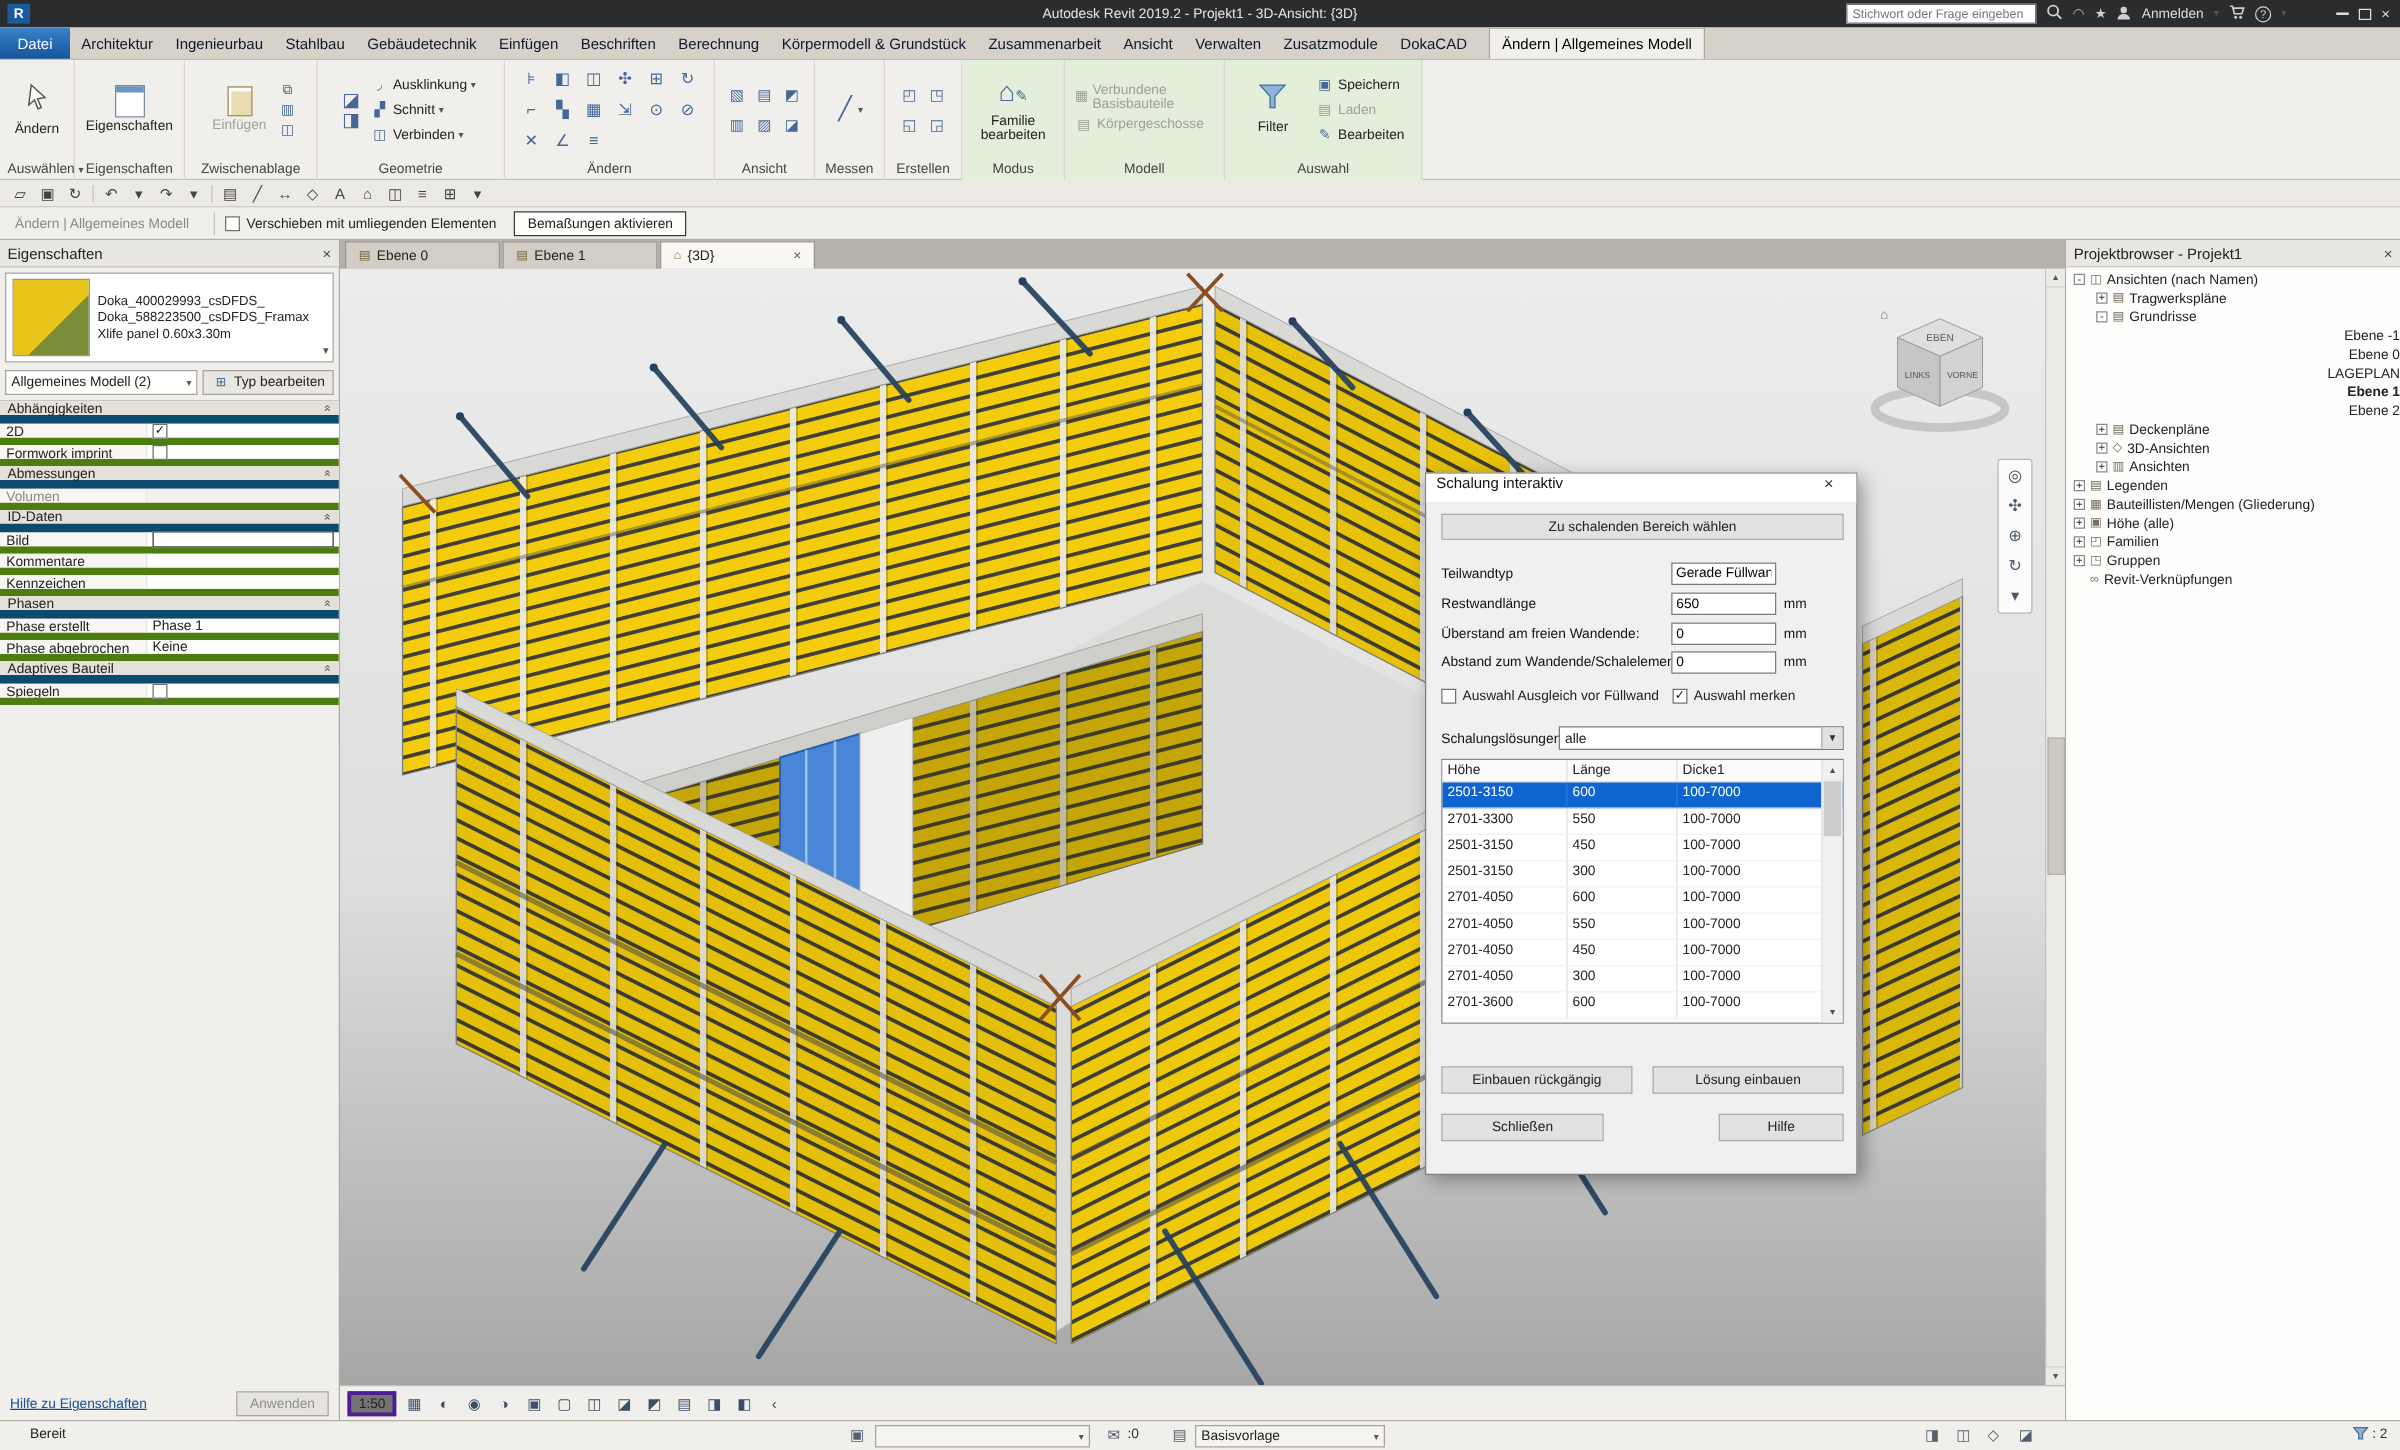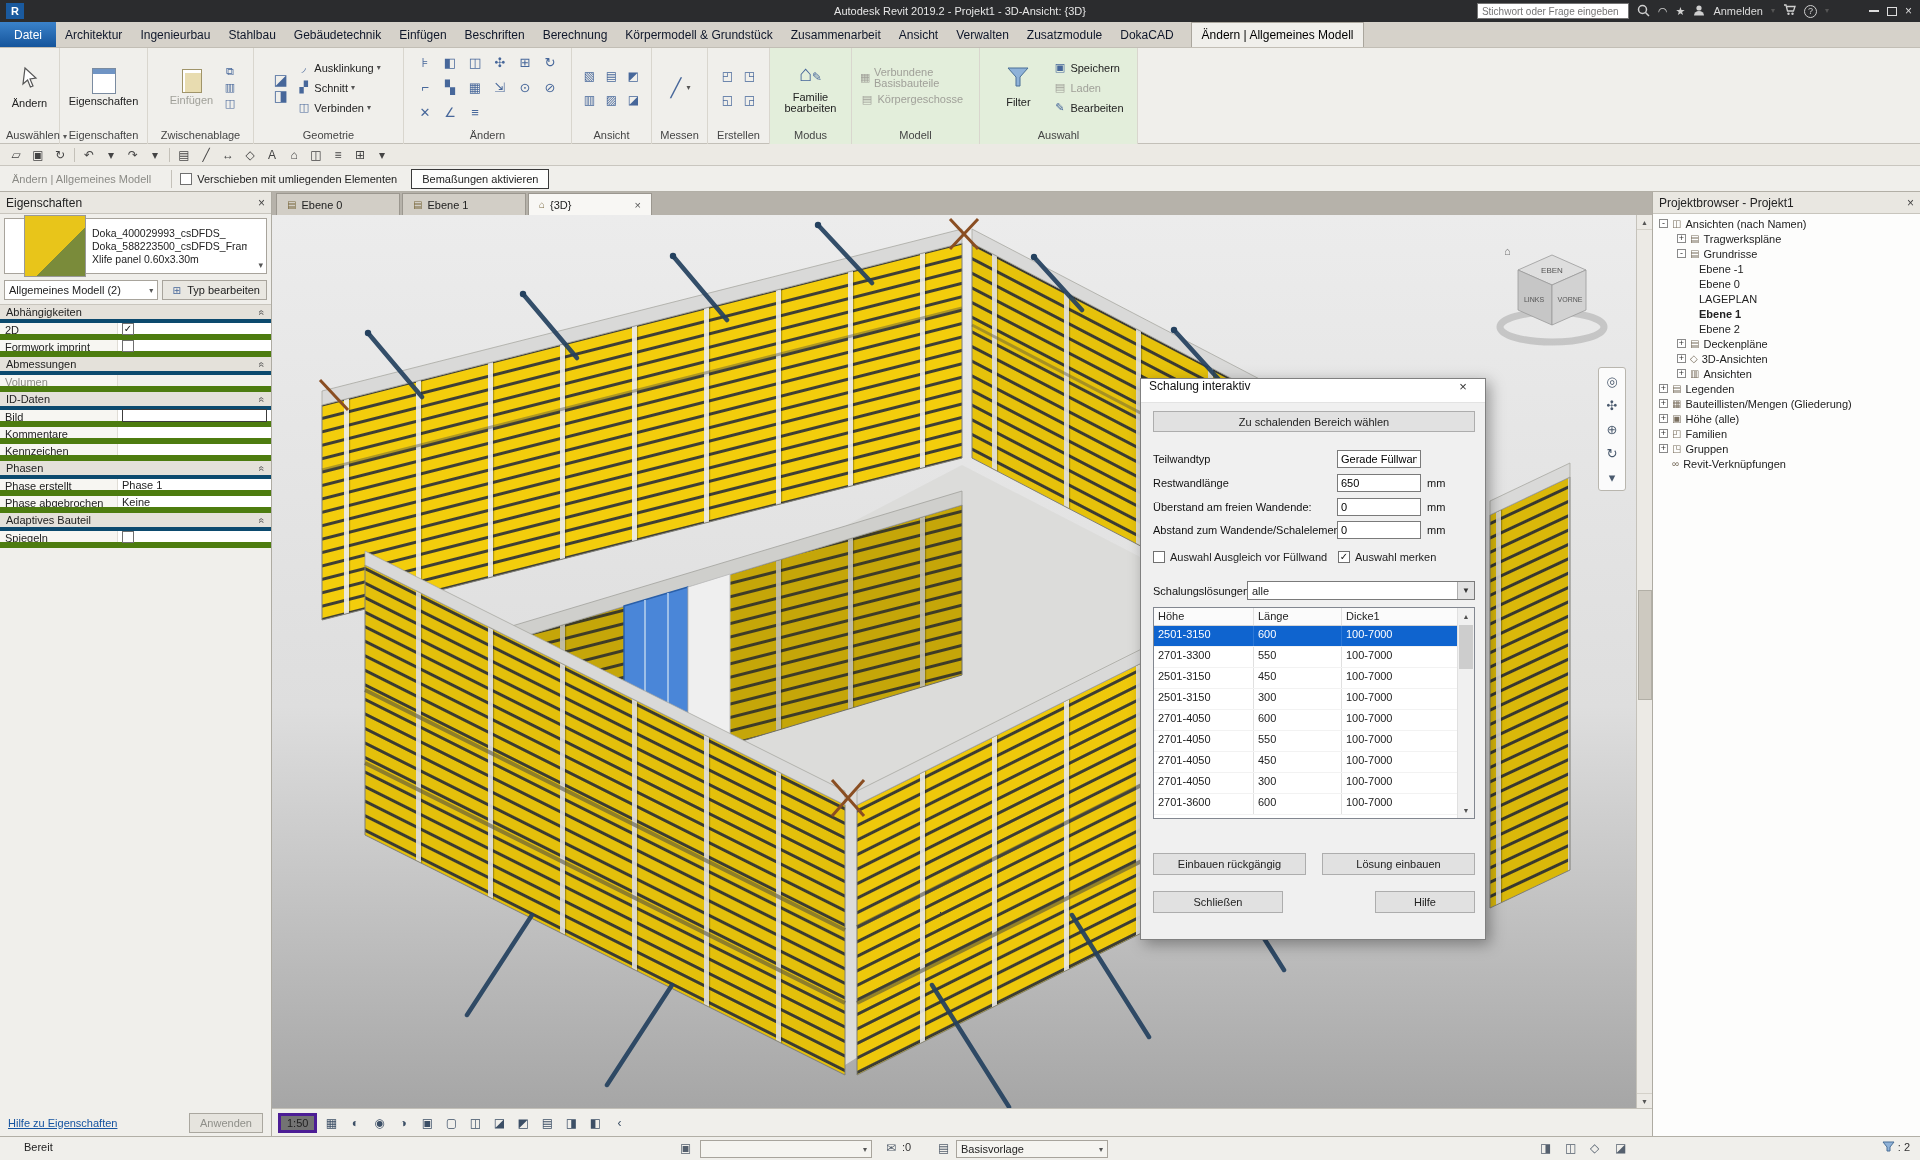--- a/index.html
+++ b/index.html
@@ -54,30 +54,30 @@
 .opt-sep{width:1px;height:18px;background:#c4c1b9;margin:0 8px;}
 .cb{width:12px;height:12px;border:1px solid #707070;background:#fff;display:inline-flex;align-items:center;justify-content:center;font-size:10px;color:#111;line-height:10px;}
 .cb .mark{visibility:hidden;}
 .cb.on .mark{visibility:visible;}
 #opt-dim-btn{margin-left:14px;height:20px;padding:0 10px;background:#fdfdfc;border:1px solid #3a3a3a;font-size:11px;display:flex;align-items:center;}
 
 
 #props{position:absolute;left:0;top:192px;width:272px;height:944px;background:#f0efeb;border-right:1px solid #aeaba2;}
 .pane-head{height:22px;display:flex;align-items:center;padding:0 6px;font-size:12px;color:#222;background:#e9e7e1;border-bottom:1px solid #c8c5bd;}
 .pane-x{margin-left:auto;font-size:12px;color:#444;}
-#type-box{margin:4px;height:56px;background:#fff;border:1px solid #a8a49c;display:flex;align-items:center;padding:19px;position:relative;}
+#type-box{margin:4px;height:72px;background:#fff;border:1px solid #a8a49c;display:flex;align-items:center;padding:5px;position:relative;}
 #type-thumb{width:62px;height:62px;background:linear-gradient(135deg,#e8c51a 60%,#7a8b3a 60%);border:1px solid #999;}
 #type-text{flex:1;padding-left:6px;font-size:10.5px;line-height:13px;color:#222;overflow:hidden;}
 #type-arrow{position:absolute;right:3px;bottom:3px;font-size:9px;color:#555;}
 #selector-row{display:flex;align-items:center;gap:4px;padding:2px 4px;}
 #type-select{flex:1;height:20px;background:#fff;border:1px solid #a8a49c;display:flex;align-items:center;font-size:11px;padding:0 4px;}
 #type-select .arrow{margin-left:auto;}
 #edit-type-btn{height:20px;border:1px solid #a8a49c;background:#e9e7e1;display:flex;align-items:center;gap:3px;font-size:11px;padding:0 6px;}
 #pgrid{margin-top:2px;border-top:1px solid #c8c5bd;background:#fff;}
-.pgroup{height:18px;background:#e4e1da;border-bottom:4px solid #0c4a6e;display:flex;align-items:center;padding:0 6px;font-size:11px;color:#222;}
+.pgroup{height:18px;background:#e4e1da;border-bottom:7px solid #0c4a6e;display:flex;align-items:center;padding:0 6px;font-size:11px;color:#222;}
 .chev{margin-left:auto;display:inline-block;transform:rotate(90deg);font-size:10px;color:#555;}
 .prow{height:17px;display:flex;border-bottom:6px solid #4d7c0f;font-size:11px;}
 .plabel{width:118px;background:#f7f6f2;border-right:1px solid #e0ddd6;padding:1px 5px;color:#222;overflow:hidden;white-space:nowrap;}
 .pval{flex:1;display:flex;align-items:center;padding:0 4px;background:#fff;}
 .pval-input{width:100%;height:13px;border:1.5px solid #3c3c3c;background:#fff;}
 #props-footer{position:absolute;bottom:0;left:0;width:100%;height:26px;display:flex;align-items:center;padding:0 8px;}
 #help-link{font-size:11px;color:#1553a0;text-decoration:underline;}
 #apply-btn{margin-left:auto;height:20px;width:74px;background:#e6e4de;border:1px solid #aaa79f;color:#8f8f89;font-size:11px;display:flex;align-items:center;justify-content:center;}
 
 
@@ -97,21 +97,21 @@
 .vb-ic{width:20px;height:20px;display:inline-flex;align-items:center;justify-content:center;font-size:12px;color:#3c4f66;}
 #navbar{position:absolute;right:10px;top:152px;width:28px;background:rgba(252,252,252,.95);border:1px solid #b9b6ae;border-radius:3px;display:flex;flex-direction:column;align-items:center;padding:3px 0;gap:4px;}
 .nav-ic{width:20px;height:20px;display:flex;align-items:center;justify-content:center;font-size:13px;color:#4a5a6e;}
 
 
 #browser{position:absolute;left:1652px;top:192px;width:268px;height:944px;background:#f0efeb;border-left:1px solid #aeaba2;}
 #tree{position:absolute;top:22px;bottom:0;left:0;right:0;background:#fdfdfc;font-size:11px;overflow:hidden;padding-top:2px;}
 .tnode{height:15px;display:flex;align-items:center;white-space:nowrap;}
 .texp{width:9px;height:9px;border:1px solid #8a8a8a;background:#fff;display:inline-flex;align-items:center;justify-content:center;font-size:9px;line-height:7px;color:#333;margin-right:4px;flex:none;}
 .tic{font-size:10px;color:#7a6f5f;margin-right:4px;}
-.d0{padding-left:6px;} .d1{padding-left:24px;} .d2{padding-left:46px;}
+.d0{padding-left:6px;} .d1{padding-left:24px;} .d2{padding-left:58px;justify-content:flex-end;}
 .bold{font-weight:bold;}
 
 
 #dialog{position:absolute;left:1140px;top:378px;width:346px;height:562px;background:#f0f0f0;border:1px solid #808080;box-shadow:4px 4px 14px rgba(0,0,0,.35);z-index:50;}
 #dlg-title{height:24px;background:#ffffff;display:flex;padding:0 8px;font-size:12px;color:#111;border-bottom:1px solid #e3e3e3;}
 #dlg-x{margin-left:auto;width:28px;text-align:center;font-size:13px;color:#333;}
 .dbtn{position:absolute;background:#e1e1e1;border:1px solid #adadad;font-size:11px;display:flex;align-items:center;justify-content:center;}
 .dlabel{position:absolute;left:12px;font-size:11px;color:#111;}
 .dfield{position:absolute;left:196px;width:84px;height:18px;border:1px solid #7a7a7a;background:#fff;font-size:11px;padding:0 3px;font-family:inherit;}
 .dunit{position:absolute;left:286px;font-size:11px;color:#111;}

